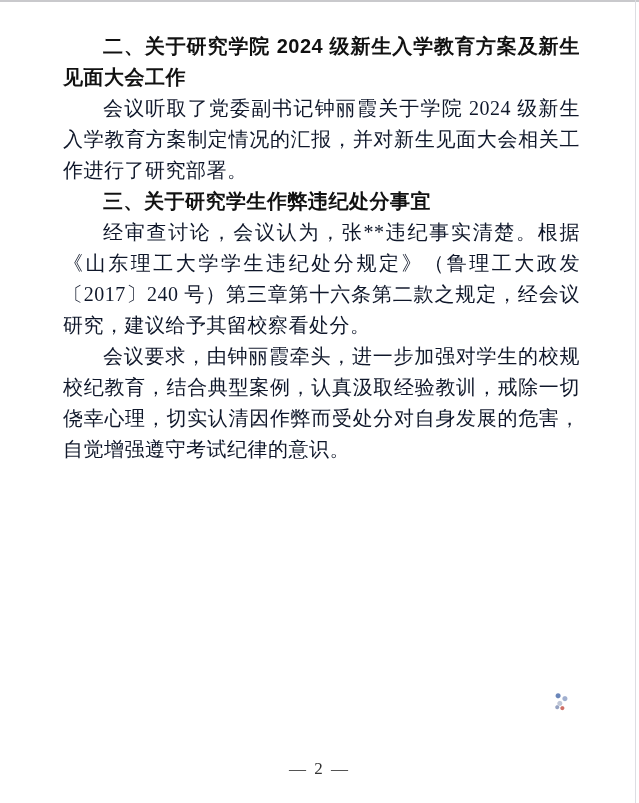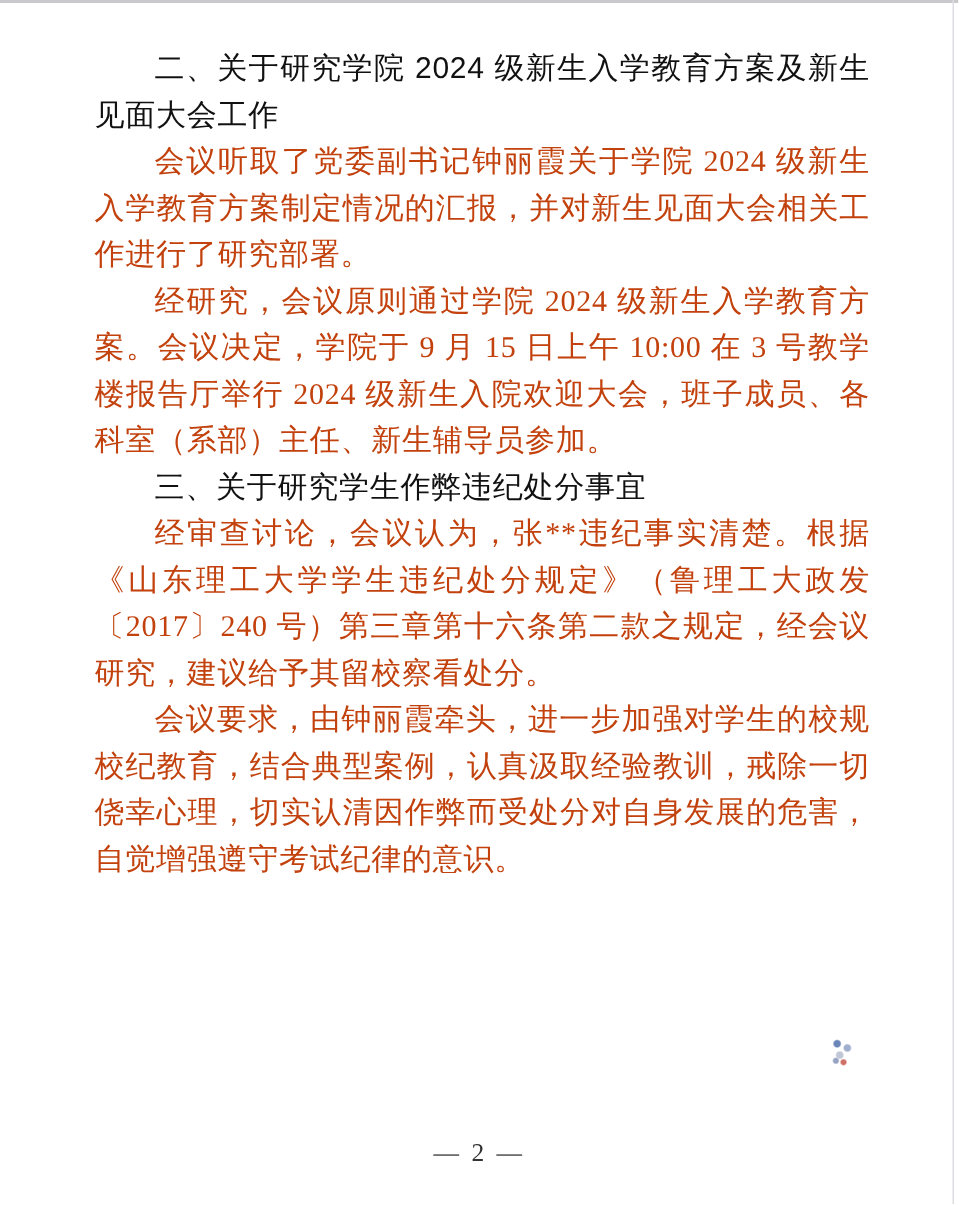--- a/index.html
+++ b/index.html
@@ -35,26 +35,26 @@
     color: #242424;
   }
   .para {
     margin: 0;
     font-size: 20px;
     line-height: 31px;
     text-indent: 2em;
     text-align: justify;
     text-justify: inter-ideograph;
     letter-spacing: 0.5px;
-    color: #c2410c;
+    color: #0f172a;
   }
   .heading {
     margin: 0;
     font-family: "Liberation Sans", sans-serif;
-    font-weight: normal;
+    font-weight: bold;
     font-size: 20px;
     line-height: 31px;
     text-indent: 2em;
     text-align: justify;
     text-justify: inter-ideograph;
     letter-spacing: 0.5px;
     color: #111111;
   }
   .page-number {
     position: absolute;
@@ -86,21 +86,20 @@
 <div class="page">
   <div class="edge-top"></div>
   <div class="edge-right"></div>
 
   <div class="content">
 
     <h2 class="heading">二、关于研究学院 2024 级新生入学教育方案及新生见面大会工作</h2>
 
     <p class="para">会议听取了党委副书记钟丽霞关于学院 2024 级新生入学教育方案制定情况的汇报，并对新生见面大会相关工作进行了研究部署。</p>
 
-    <p class="para">经研究，会议原则通过学院 2024 级新生入学教育方案。会议决定，学院于 9 月 15 日上午 10:00 在 3 号教学楼报告厅举行 2024 级新生入院欢迎大会，班子成员、各科室（系部）主任、新生辅导员参加。</p>
 
 
     <h2 class="heading">三、关于研究学生作弊违纪处分事宜</h2>
 
 
     <p class="para">经审查讨论，会议认为，张**违纪事实清楚。根据《山东理工大学学生违纪处分规定》（鲁理工大政发〔2017〕240 号）第三章第十六条第二款之规定，经会议研究，建议给予其留校察看处分。</p>
 
     <p class="para">会议要求，由钟丽霞牵头，进一步加强对学生的校规校纪教育，结合典型案例，认真汲取经验教训，戒除一切侥幸心理，切实认清因作弊而受处分对自身发展的危害，自觉增强遵守考试纪律的意识。</p>
 
   </div>

